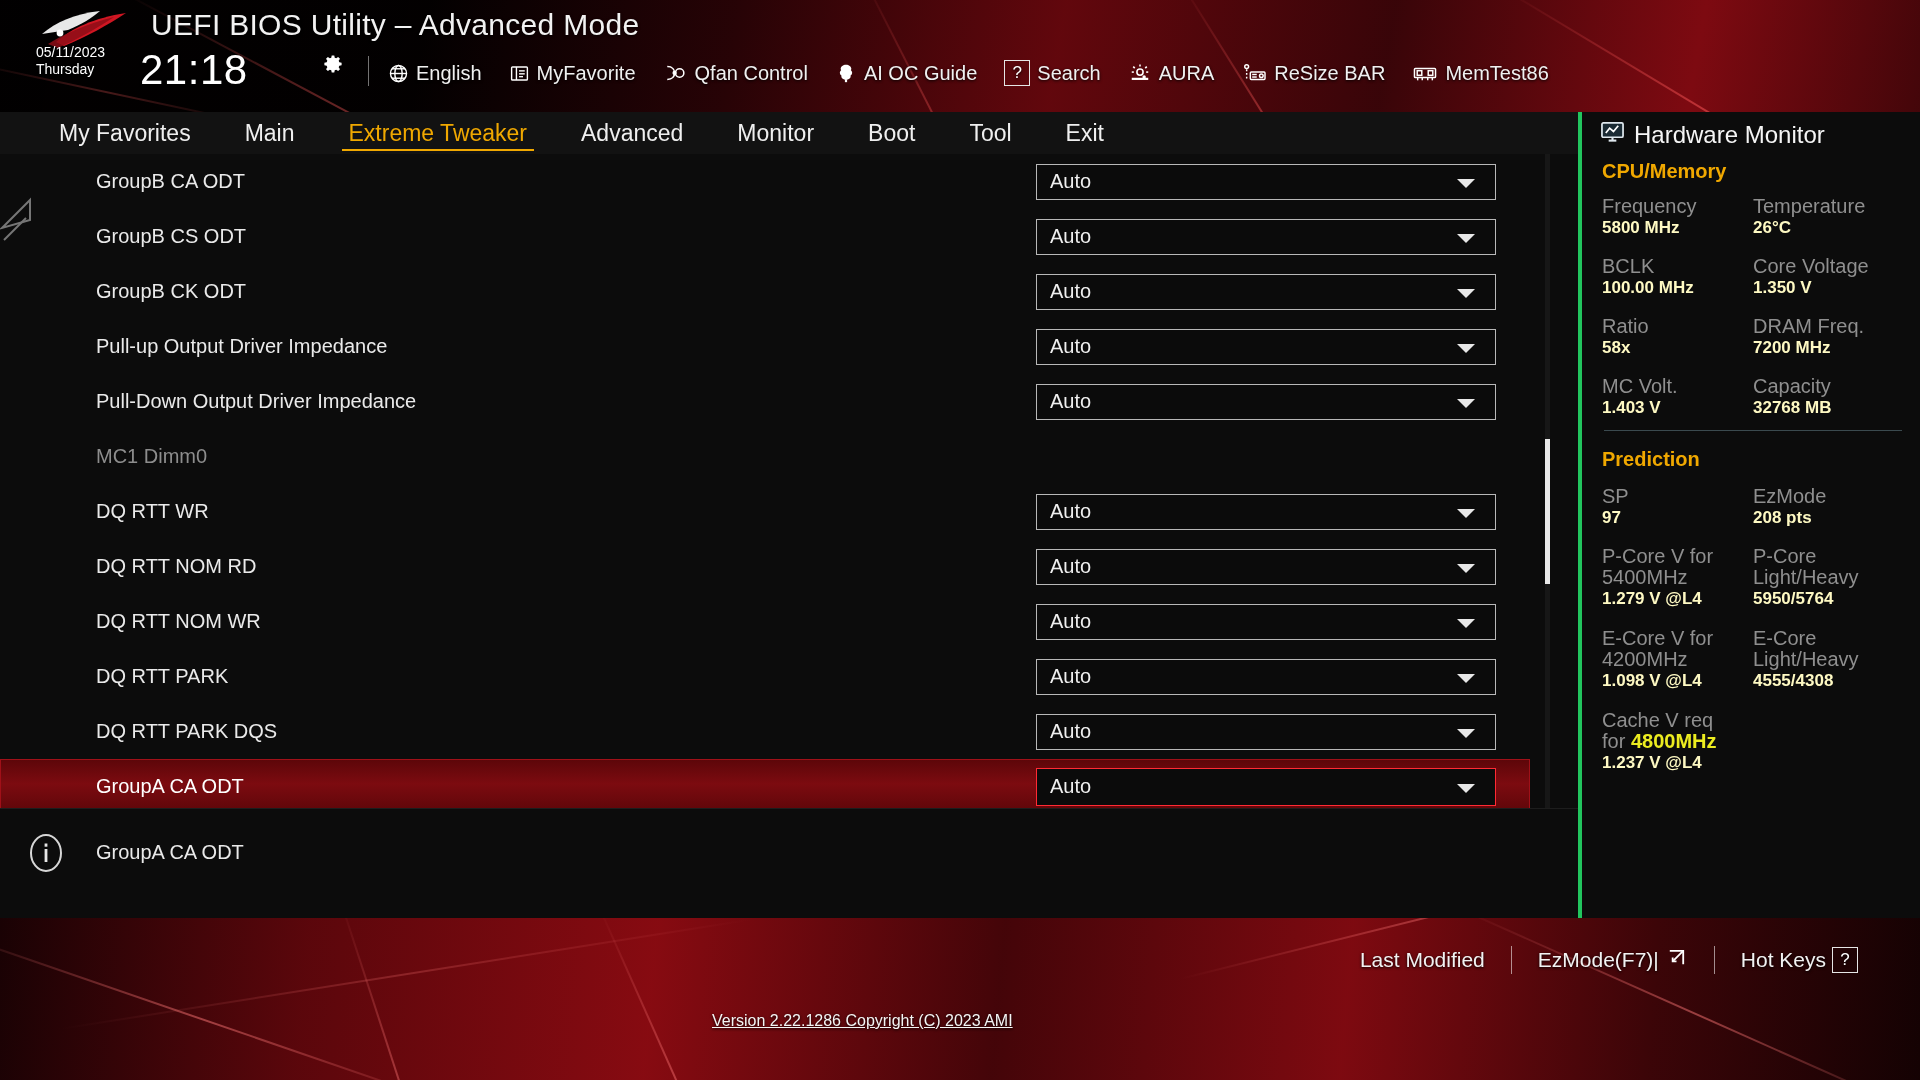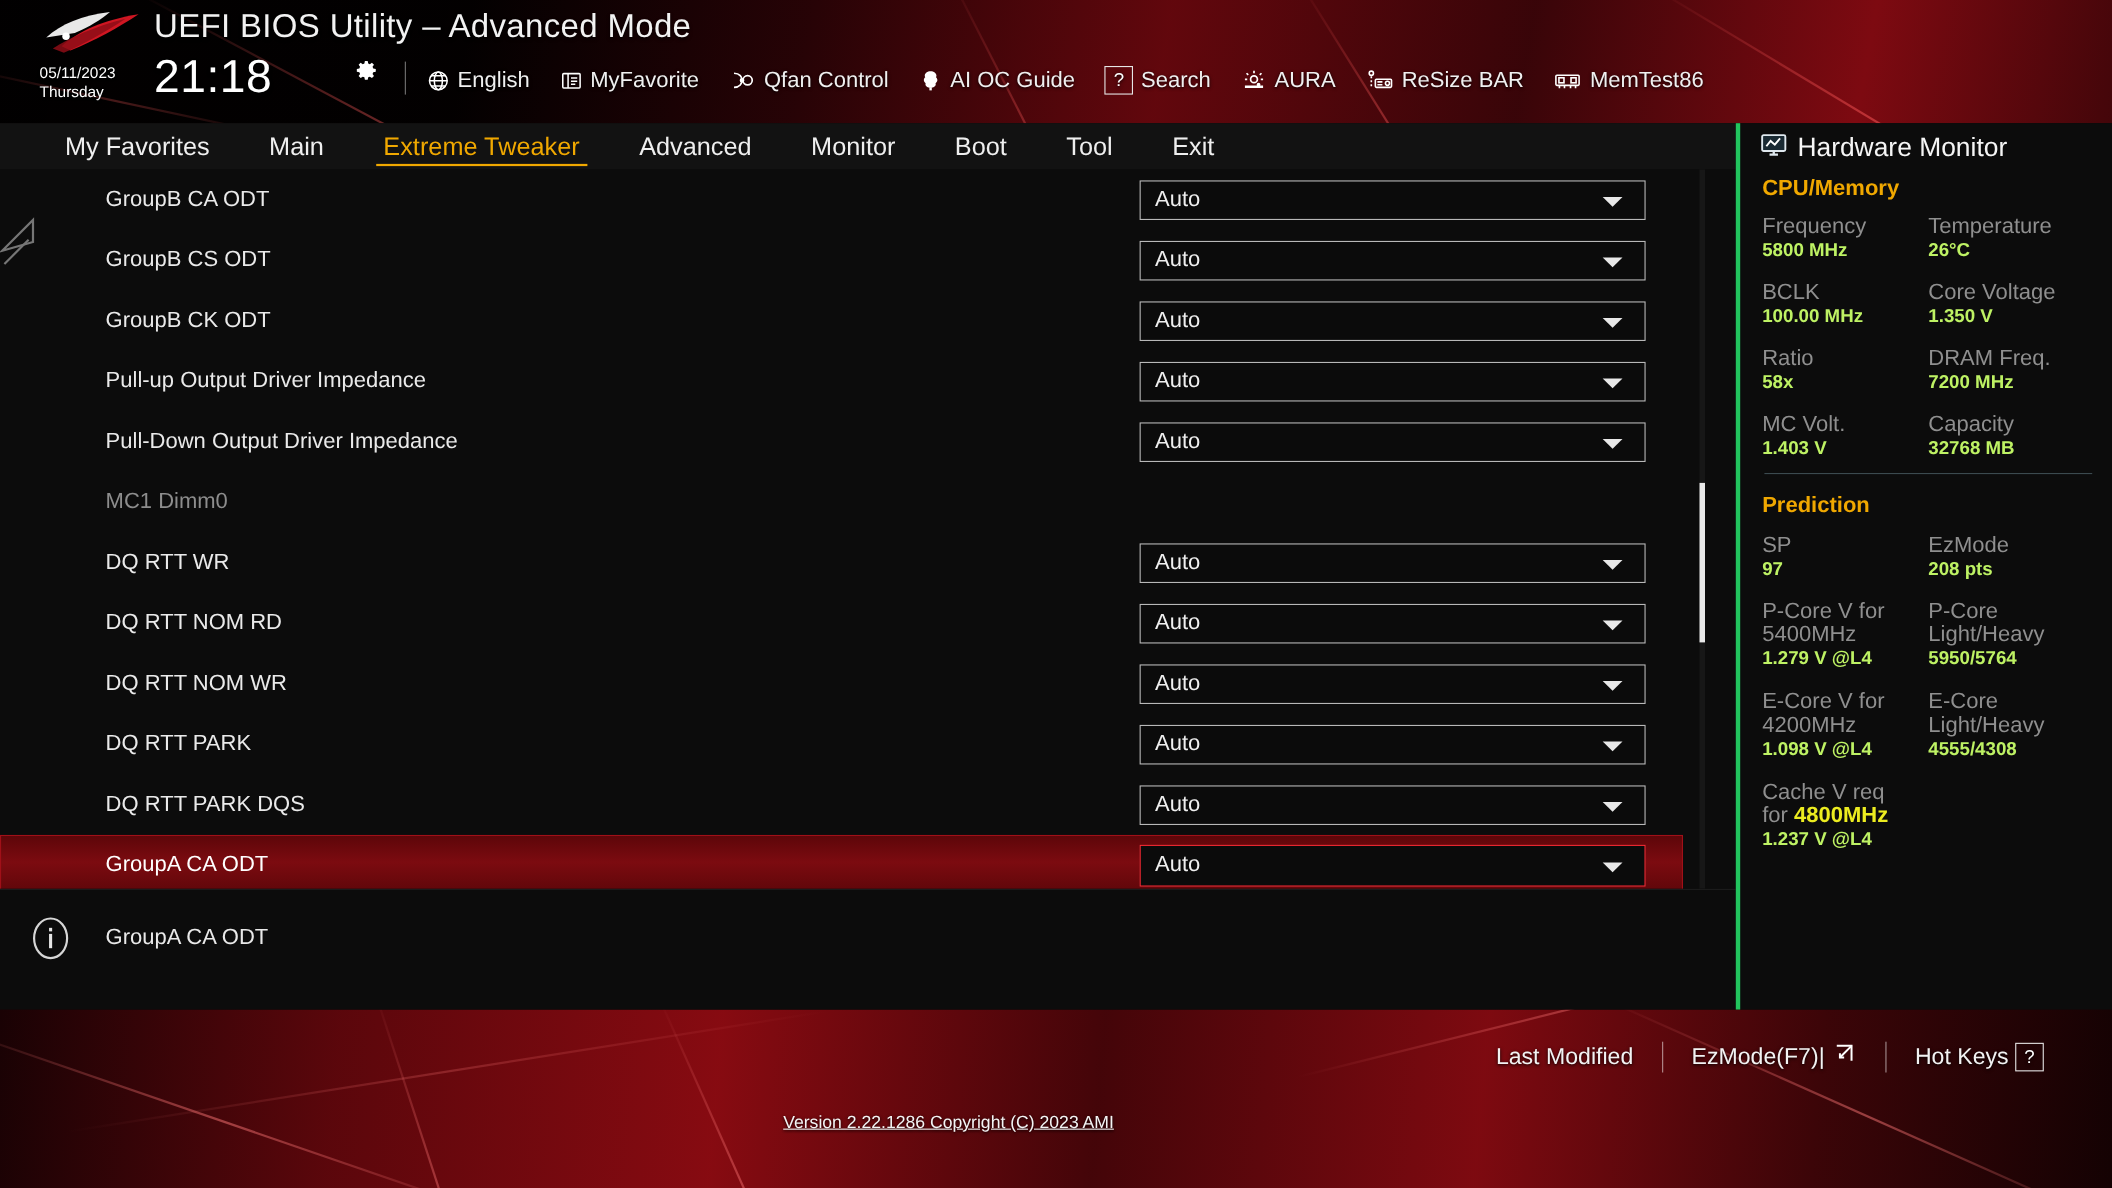--- a/index.html
+++ b/index.html
@@ -18,26 +18,26 @@
       linear-gradient(100deg, rgba(0,0,0,0.95) 0%, rgba(0,0,0,0.9) 22%, rgba(40,3,6,0.9) 38%, rgba(110,8,14,0.85) 55%, rgba(60,5,9,0.9) 72%, rgba(150,12,20,0.8) 88%, rgba(70,6,10,0.95) 100%),
       #1a0205;
     overflow: hidden;
   }
   .header .streak {
     position:absolute; background: linear-gradient(90deg, rgba(255,60,60,0) 0%, rgba(255,90,90,0.55) 50%, rgba(255,60,60,0) 100%);
     height:2px; transform-origin: left center;
   }
   .hdr-logo { position:absolute; left:38px; top:8px; width:92px; height:46px; }
   .hdr-title {
-    position:absolute; left:140px; top:8px;
+    position:absolute; left:151px; top:8px;
     font-size:30px; color:#f2f2f2; letter-spacing:0.3px; font-weight:400;
     text-shadow: 0 1px 3px rgba(0,0,0,.8);
   }
   .hdr-date {
-    position:absolute; left:36px; top:58px; font-size:14px; color:#fff; line-height:17px;
+    position:absolute; left:36px; top:44px; font-size:14px; color:#fff; line-height:17px;
     text-shadow:0 1px 2px #000;
   }
   .hdr-time {
     position:absolute; left:140px; top:48px; font-size:42px; color:#fff; font-weight:400;
     letter-spacing:0.5px; text-shadow:0 1px 3px #000; line-height:44px;
   }
   .hdr-gear { position:absolute; left:322px; top:54px; width:22px; height:22px; }
   .hdr-sep { position:absolute; top:56px; width:1px; height:30px; background:rgba(255,255,255,.45); }
   .hdr-menu {
     position:absolute; top:60px; left:388px; display:flex; align-items:center; gap:27px;
@@ -120,21 +120,21 @@
     display:flex; align-items:center; gap:9px;
   }
   .hw-section {
     position:absolute; left:20px; font-size:20px; color:#f0a800; font-weight:700;
   }
   .hw-grid { position:absolute; left:20px; width:302px; }
   .hw-pair { position:relative; height:60px; }
   .hw-col { position:absolute; width:151px; }
   .hw-col.c2 { left:151px; }
   .hw-k { font-size:20px; color:#8f8f8f; line-height:21px; white-space:nowrap; }
-  .hw-v { font-size:17px; color:#bef264; font-weight:700; line-height:22px; white-space:nowrap; }
+  .hw-v { font-size:17px; color:#fef9c3; font-weight:700; line-height:22px; white-space:nowrap; }
   .hw-k .hl { color:#ecec20; font-weight:700; }
   .hw-divider { position:absolute; left:22px; width:298px; height:1px; background:#3b4a4f; }
 
   
   .footer {
     position:absolute; left:0; top:918px; width:1920px; height:162px;
     background:
       linear-gradient(95deg, rgba(25,2,4,.97) 0%, rgba(96,7,12,.9) 16%, rgba(150,12,19,.86) 34%, rgba(70,5,9,.93) 52%, rgba(140,11,18,.85) 70%, rgba(60,5,8,.95) 86%, rgba(20,2,3,.98) 100%),
       #2a0306;
     overflow:hidden;

